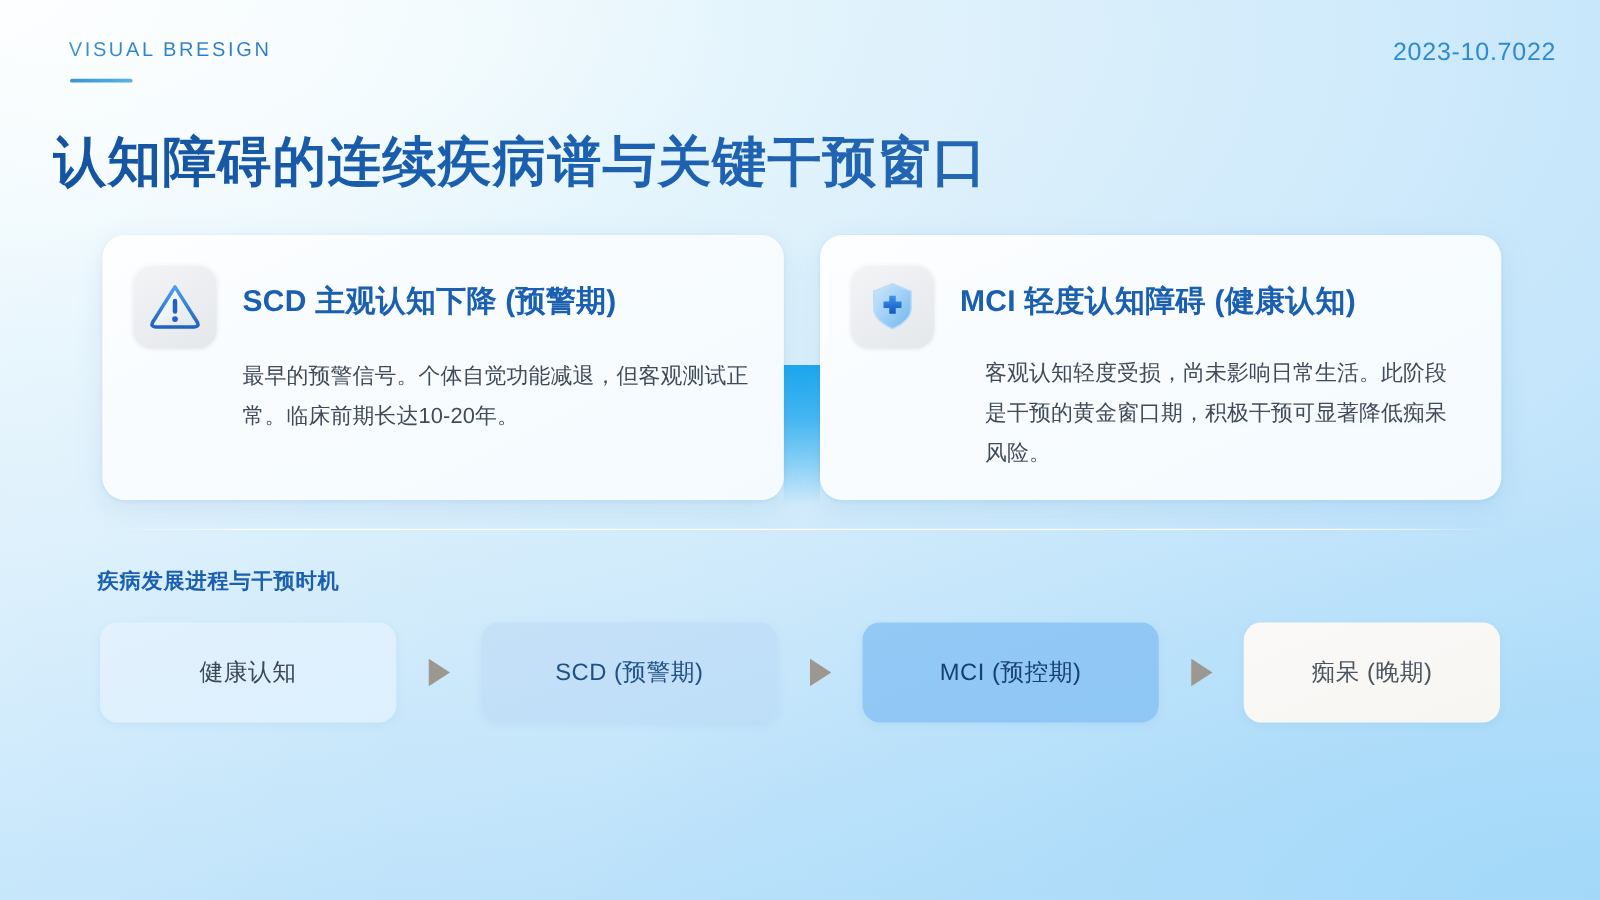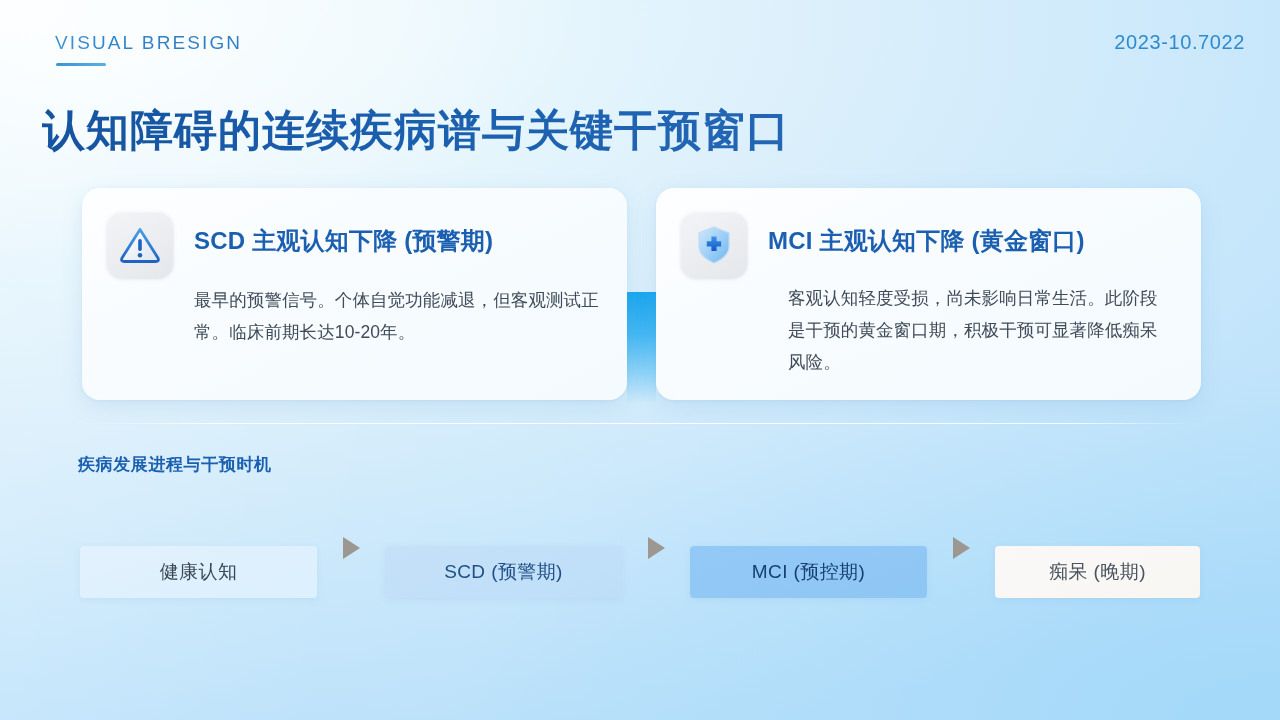--- a/index.html
+++ b/index.html
@@ -40,21 +40,21 @@
     background: linear-gradient(118deg, rgba(255,255,255,0.34) 0%, rgba(255,255,255,0.06) 38%, rgba(255,255,255,0) 60%);
     pointer-events: none;
   }
   .layer { position: relative; z-index: 2; }
 
   
   .brand {
     position: absolute;
     left: 55px;
     top: 32px;
-    font-size: 19px;
+    font-size: 16px;
     letter-spacing: 2.1px;
     font-weight: 500;
     color: #2b7fc4;
     background: linear-gradient(90deg, #3f93d0 0%, #2f86cc 28%, #2f7fc6 60%, #2f7ec4 100%);
     -webkit-background-clip: text;
     background-clip: text;
     -webkit-text-fill-color: transparent;
     white-space: nowrap;
   }
   .brand-rule {
@@ -177,30 +177,29 @@
   }
   .flow {
     position: absolute;
     left: 80px;
     top: 498px;
     width: 1120px;
     display: flex;
     align-items: center;
   }
   .chip {
-    height: 52px;
-    border-radius: 4px;
+    height: 80px;
+    border-radius: 14px;
     display: flex;
     align-items: center;
     justify-content: center;
     font-size: 19px;
     letter-spacing: 0.4px;
     flex: 0 0 auto;
     box-shadow: 0 2px 7px rgba(90,150,200,0.10);
-    margin-top: 48px;
   }
   .chip-healthy {
     width: 237px;
     background: linear-gradient(160deg, #e2f1fd 0%, #dcf0fe 100%);
     color: #3c4854;
   }
   .chip-scd {
     width: 237px;
     background: linear-gradient(160deg, #c5e1f8 0%, #bedef8 100%);
     color: #1f4f85;
@@ -280,21 +279,21 @@
               </linearGradient>
               <linearGradient id="cgrad" x1="0" y1="0" x2="0" y2="1">
                 <stop offset="0" stop-color="#3d93ea"></stop>
                 <stop offset="1" stop-color="#1456c4"></stop>
               </linearGradient>
             </defs>
             <path d="M22 4 L37 10 V23 Q37 33.5 22 40 Q7 33.5 7 23 V10 Z" fill="url(#sgrad)" stroke="#bcdcf7" stroke-width="1.2"></path>
             <path d="M19.4 13.6 h5.2 v4.6 h4.6 v5.2 h-4.6 v4.6 h-5.2 v-4.6 h-4.6 v-5.2 h4.6 z" fill="url(#cgrad)"></path>
           </svg>
         </div>
-        <div class="card-title">MCI 主观认知下降 (黄金窗口)</div>
+        <div class="card-title">MCI 轻度认知障碍 (健康认知)</div>
       </div>
       <div class="card-body">客观认知轻度受损，尚未影响日常生活。此阶段是干预的黄金窗口期，积极干预可显著降低痴呆风险。</div>
     </div>
 
     <div class="divider"></div>
 
     <div class="section-title">疾病发展进程与干预时机</div>
 
     <div class="flow">
       <div class="chip chip-healthy">健康认知</div>

